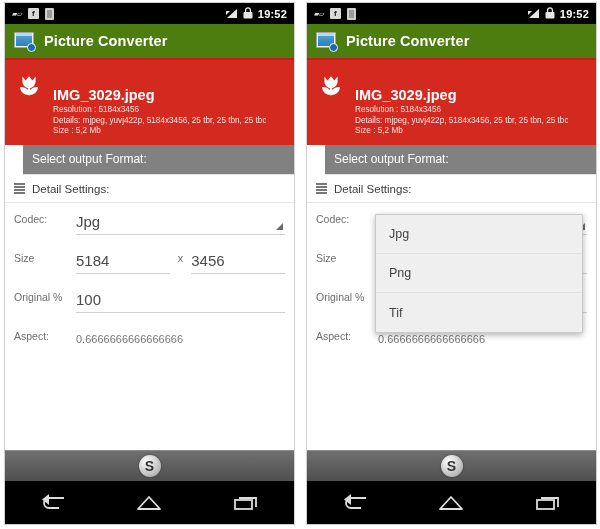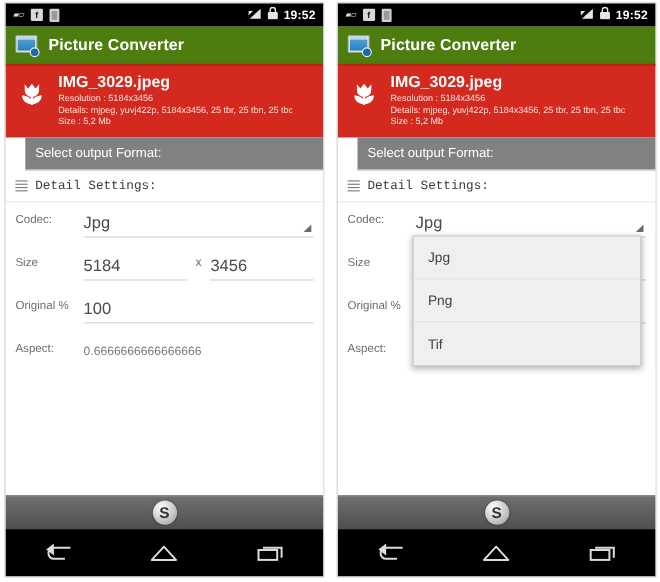--- a/index.html
+++ b/index.html
@@ -173,21 +173,21 @@
     gap: 9px;
     box-sizing: border-box;
     align-items: flex-start;
   }
   .tulip {
     width: 30px;
     height: 30px;
     flex: 0 0 30px;
     margin-top: 3px;
   }
-  .file-meta { min-width: 0; }
+  .file-meta { min-width: 0; margin-top: 20px; }
   .file-name {
     color: #ffffff;
     font-size: 14.5px;
     font-weight: bold;
     line-height: 16px;
     margin-bottom: 2px;
   }
   .file-line {
     color: #fbe3e1;
     font-size: 8.2px;
@@ -226,21 +226,20 @@
   }
   .list-icon i {
     display: block;
     height: 1.6px;
     background: #777777;
     width: 100%;
   }
   .detail-label {
     font-size: 11.5px;
     color: #3b3b3b;
-    font-family: Liberation Mono, monospace;
   }
 
   
   .form {
     padding: 10px 9px 0 9px;
     position: relative;
   }
   .f-row {
     display: flex;
     margin-bottom: 17px;

